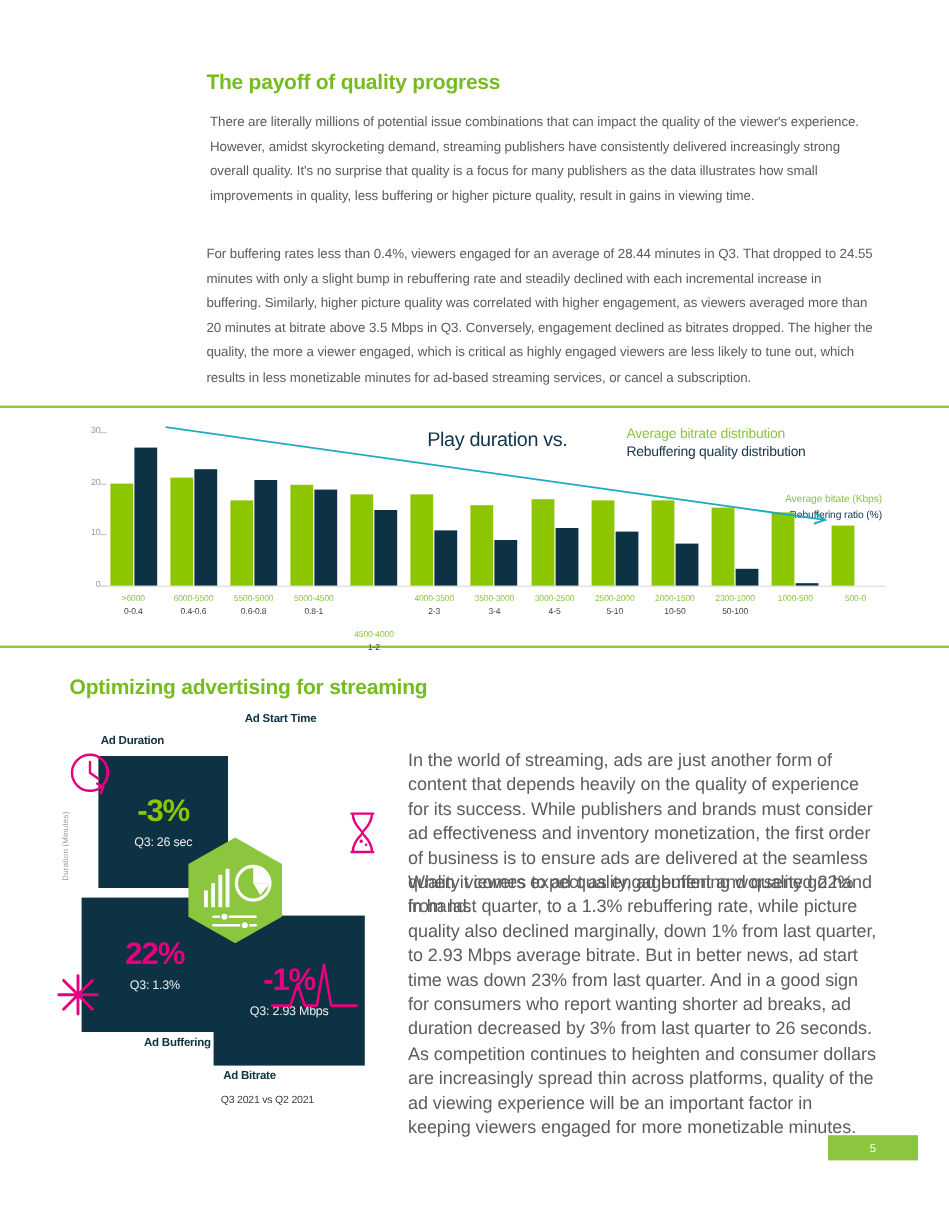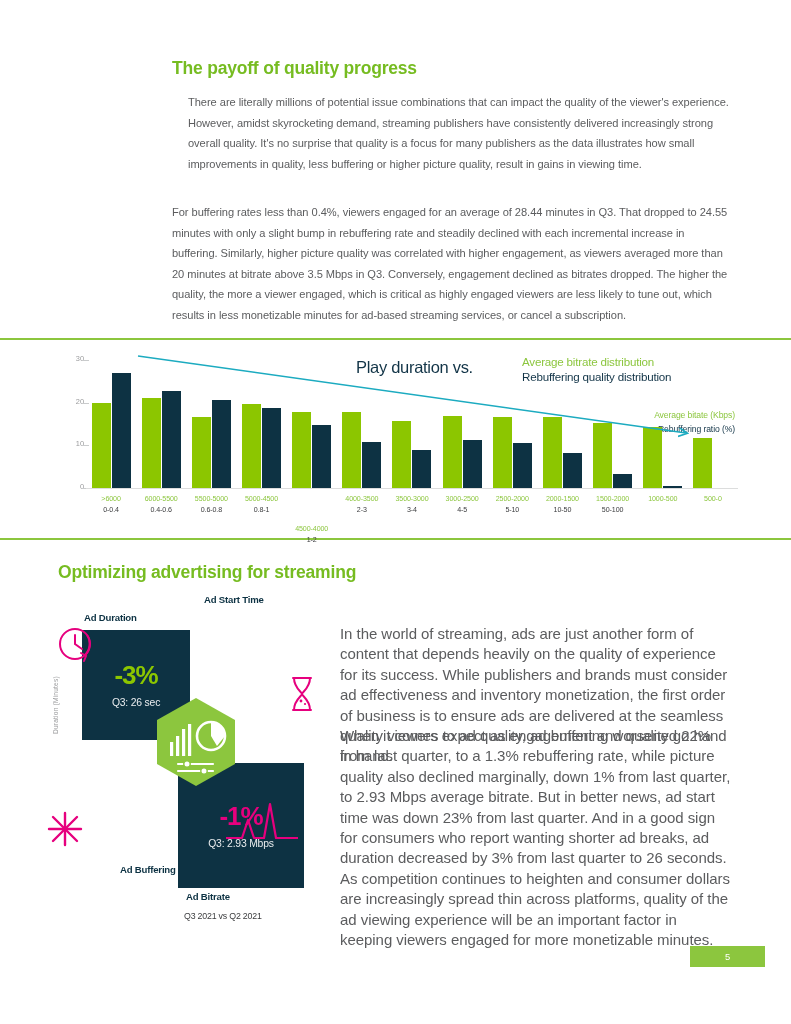--- a/index.html
+++ b/index.html
@@ -17,21 +17,21 @@
   .sec1{position:absolute;left:0;top:0;width:791px;}
   .h1{
     position:absolute;left:172px;top:58px;
     font-size:17.5px;font-weight:bold;color:#76bc21;
     letter-spacing:-0.2px;
   }
   .para{
     font-size:11.1px;line-height:20.6px;color:#5b5c5e;
     letter-spacing:-0.05px;
   }
-  .p1{position:absolute;left:188px;top:92px;width:560px;}
+  .p1{position:absolute;left:175px;top:92px;width:560px;}
   .p2{position:absolute;left:172px;top:202px;width:560px;}
 
   .rule{position:absolute;left:0;width:791px;height:2.4px;background:#8cc63e;}
   .rule-a{top:338px;}
   .rule-b{top:538px;}
 
   
   .chart-wrap{position:absolute;left:0;top:344px;width:791px;height:190px;}
   .chart-title{
     position:absolute;left:356px;top:14px;
@@ -282,21 +282,21 @@
         </div>
         <div class="xlab" style="left: 393.231px; width: 66.1538px; top: 0px;">
           <span class="xg">2500-2000</span>
           <span class="xd">5-10</span>
         </div>
         <div class="xlab" style="left: 443.385px; width: 66.1538px; top: 0px;">
           <span class="xg">2000-1500</span>
           <span class="xd">10-50</span>
         </div>
         <div class="xlab" style="left: 493.538px; width: 66.1538px; top: 0px;">
-          <span class="xg">1500-2000</span>
+          <span class="xg">2300-1000</span>
           <span class="xd">50-100</span>
         </div>
         <div class="xlab" style="left: 543.692px; width: 66.1538px; top: 0px;">
           <span class="xg">1000-500</span>
           <span class="xd"></span>
         </div>
         <div class="xlab" style="left: 593.846px; width: 66.1538px; top: 0px;">
           <span class="xg">500-0</span>
           <span class="xd"></span>
         </div>
@@ -304,20 +304,24 @@
   </div>
 
   <div>
     <div class="h2">Optimizing advertising for streaming</div>
 
     <div class="cards">
 
       <div class="card card-dur">
         <div class="val green">-3%</div>
         <div class="sub">Q3: 26 sec</div>
+      </div>
+      <div class="card card-buf">
+        <div class="val pink">22%</div>
+        <div class="sub">Q3: 1.3%</div>
       </div>
       <div class="card card-bit">
         <div class="val pink">-1%</div>
         <div class="sub">Q3: 2.93 Mbps</div>
       </div>
 
       <div class="clabel cl-dur">Ad Duration</div>
       <div class="clabel cl-start">Ad Start Time</div>
       <div class="clabel cl-buf">Ad Buffering</div>
       <div class="clabel cl-bit">Ad Bitrate</div>

